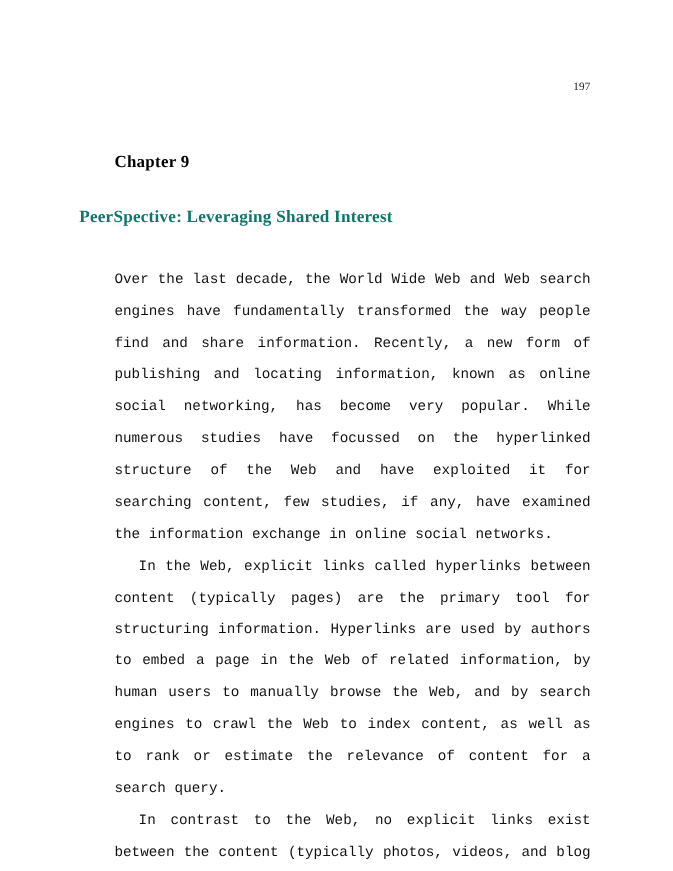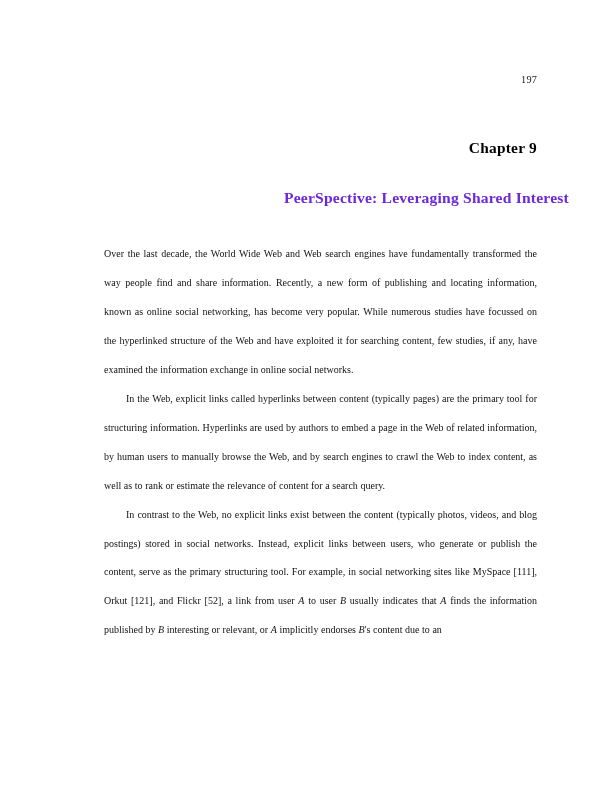--- a/index.html
+++ b/index.html
@@ -38,58 +38,59 @@
     letter-spacing: 0.2px;
     color: #1a1a1a;
   }
 
   
   .chapter-number {
     position: absolute;
     top: 138px;
     left: 104px;
     width: 433px;
-    text-align: right;
+    text-align: left;
     font-size: 15.4px;
     font-weight: bold;
     line-height: 20px;
     letter-spacing: 0.25px;
     color: #000;
   }
 
   .chapter-title {
     position: absolute;
     top: 187px;
     left: 72px;
     width: 497px;
-    text-align: right;
+    text-align: left;
     font-size: 15.6px;
     font-weight: bold;
     line-height: 21px;
     letter-spacing: 0.2px;
-    color: #6d28d9;
+    color: #0f766e;
   }
 
   
   .body-block {
     position: absolute;
     top: 240px;
     left: 104px;
     width: 433px;
   }
 
   .para {
     margin: 0;
-    font-size: 10px;
+    font-size: 13px;
     line-height: 28.95px;
     text-align: justify;
     text-justify: inter-word;
     color: #111111;
     hyphens: none;
     word-spacing: 0.1px;
+    font-family: Liberation Mono, monospace;
   }
 
   .para.indent {
     text-indent: 22px;
   }
 
   .math {
     font-style: italic;
   }
 </style>

